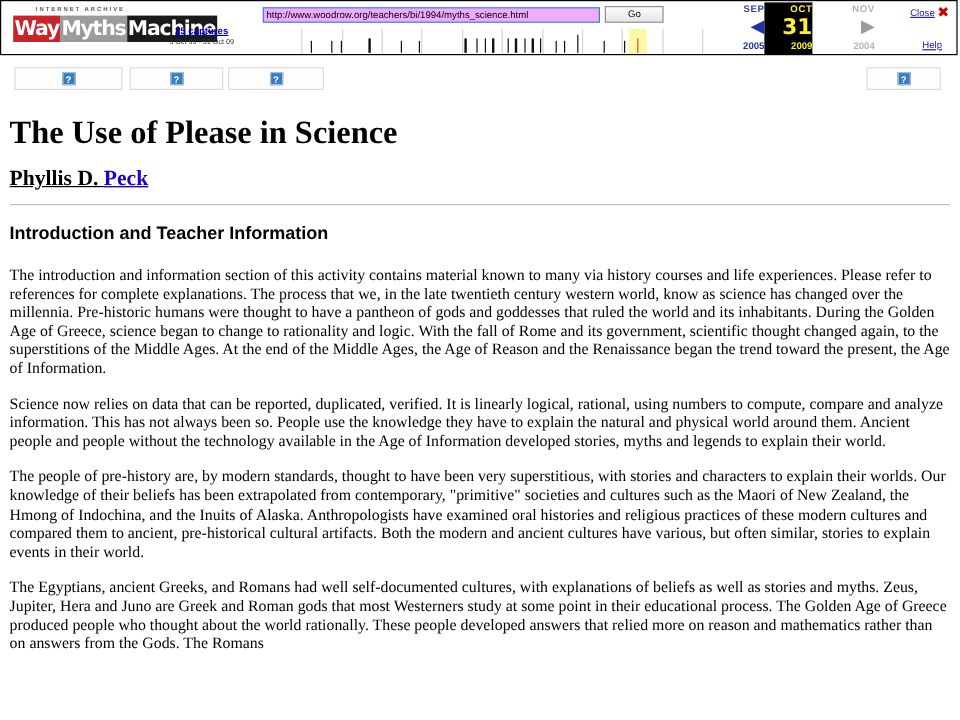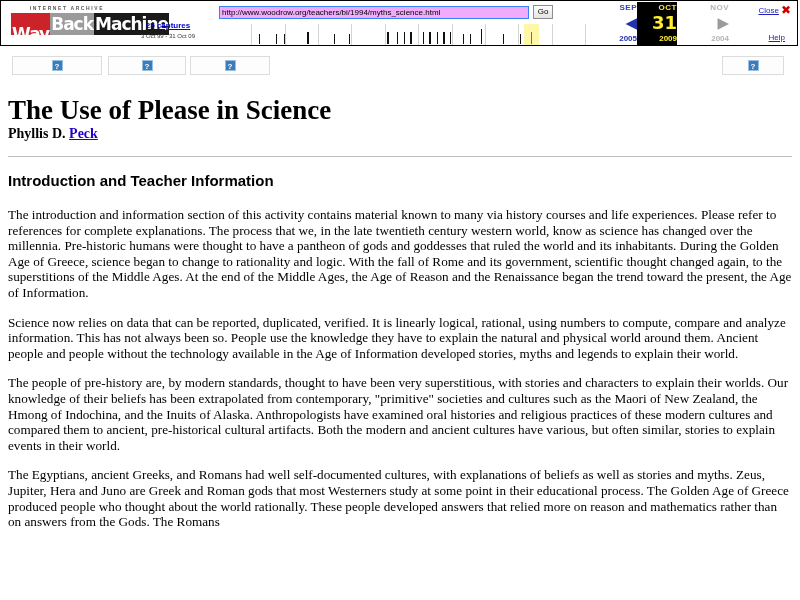--- a/index.html
+++ b/index.html
@@ -50,21 +50,21 @@
     height: 22px;
     display: flex;
     align-items: stretch;
   }
   #wm-logo .wb-way {
     background: #cc2229;
     color: #ffffff;
     font-weight: bold;
     font-size: 17px;
     letter-spacing: -1px;
-    padding: 10px 1px;
+    padding: 0 1px;
     line-height: 22px;
     font-family: "DejaVu Sans", sans-serif;
     text-align: center;
   }
   #wm-logo .wb-back {
     background: #9b9b9b;
     color: #ffffff;
     font-weight: bold;
     font-size: 17px;
     letter-spacing: -1px;
@@ -133,21 +133,21 @@
   #wm-go {
     margin-left: 4px;
     height: 14px;
     min-width: 20px;
     font-size: 8px;
     font-family: "Liberation Sans", sans-serif;
     border: 1px solid #8c8c8c;
     background: linear-gradient(#fdfdfd, #e4e4e4);
     color: #000;
     cursor: pointer;
-    padding: 0 3px;
+    padding: 0 18px;
     line-height: 12px;
   }
 
   
   #wm-timeline {
     position: absolute;
     left: 218px;
     top: 22px;
     width: 367px;
     height: 22px;
@@ -301,22 +301,24 @@
   }
   #doc h1 {
     font-family: "Liberation Serif", "DejaVu Serif", serif;
     font-size: 27px;
     font-weight: bold;
     margin: 10px 0 0 0;
     line-height: 32px;
     letter-spacing: 0px;
   }
   .byline {
-    font-size: 14px;
+    margin-top: 14px;
+    font-size: 18px;
     line-height: 16px;
+    text-decoration: underline;
   }
   .byline .author {
     font-weight: bold;
   }
   .byline .author-link {
     color: #2200cc;
     text-decoration: underline;
     font-weight: bold;
     cursor: pointer;
   }
@@ -346,21 +348,21 @@
 </style>
 </head>
 <body>
 
 <div id="wm-toolbar">
 
   <div id="wm-logo">
     <div class="ia-line">INTERNET ARCHIVE</div>
     <div class="wb-line">
       <span class="wb-way">Way</span>
-        <span class="wb-back">Back</span>
+        <span class="wb-back">Myths</span>
         <span class="wb-mach">Machine</span>
     </div>
   </div>
 
   <div id="wm-captures">
     <span class="cap-count">25 captures</span>
     <span class="cap-range">3 Oct 99 - 31 Oct 09</span>
   </div>
 
   <div id="wm-urlrow">

